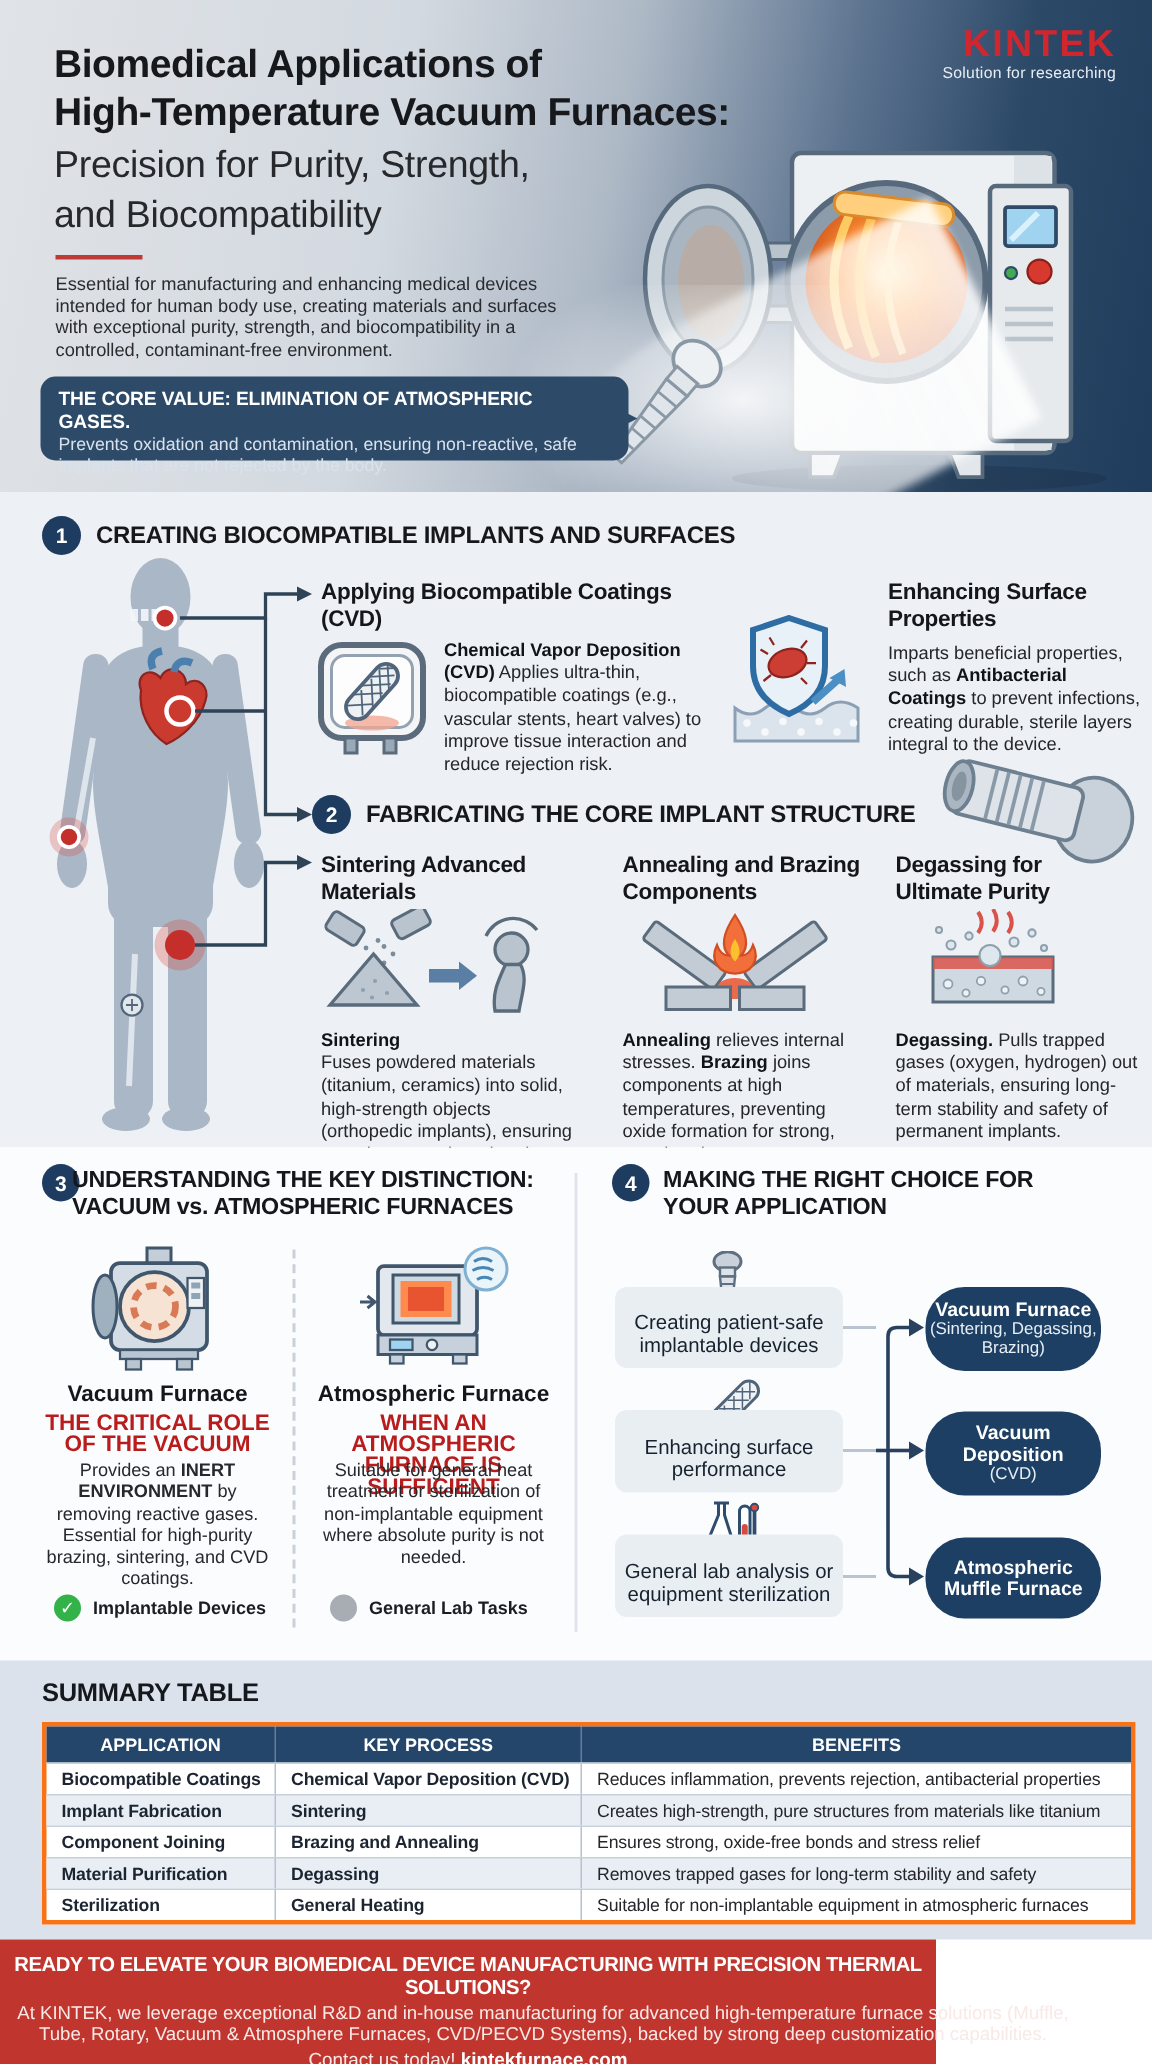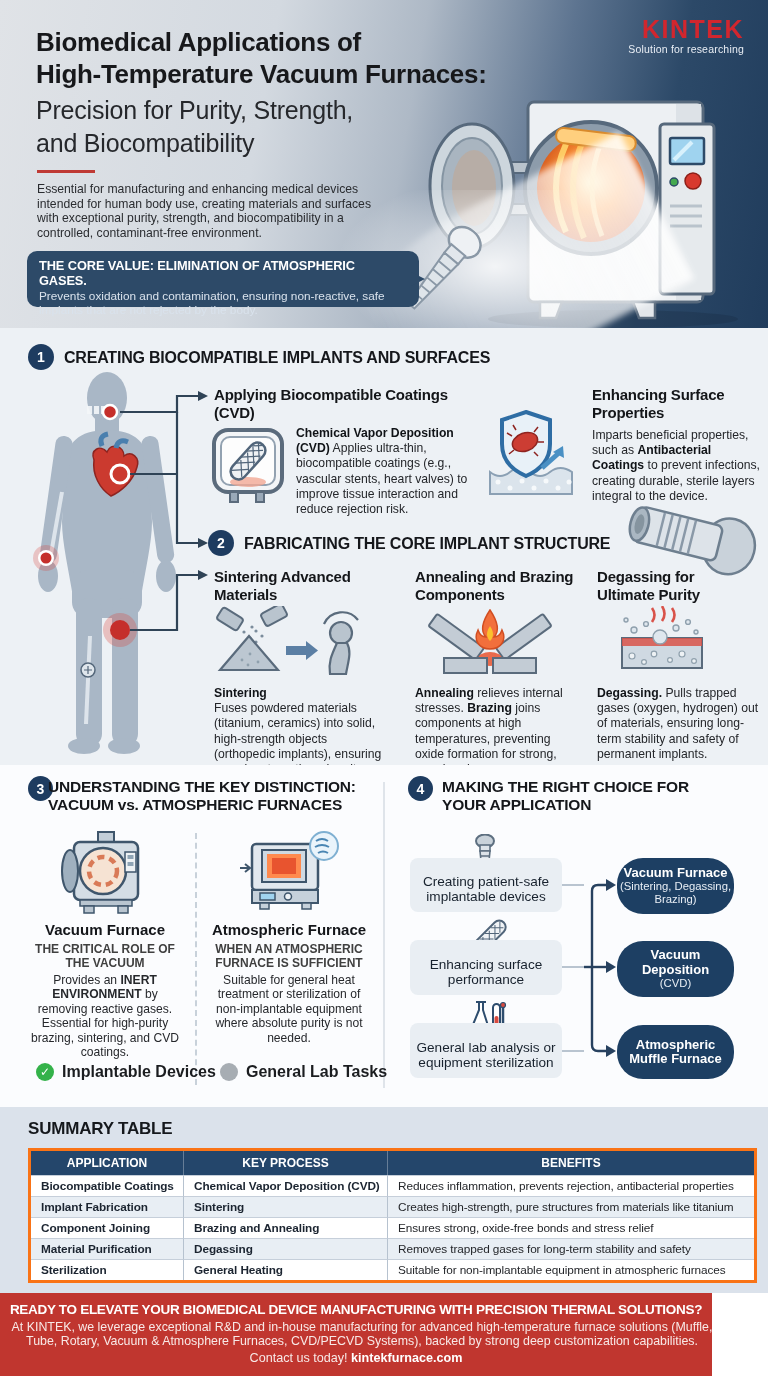--- a/index.html
+++ b/index.html
@@ -40,24 +40,24 @@
   .desc{font-size:12.2px;line-height:15.2px;color:#24262a;}
   .desc b{color:#101317;}
   .block{display:block;}
 
   
   .sectionB{left:0;top:765px;width:768px;height:342px;background:#fbfcfe;}
   .v-divider-dashed{left:195px;top:833px;height:252px;width:0;border-left:2px dashed #c8d1da;}
   .v-divider{left:383px;top:782px;height:306px;width:2px;background:#dfe4ea;}
   .center{text-align:center;}
   .col-name{font-size:15px;font-weight:bold;color:#14161a;}
-  .col-subhead{font-size:12px;font-weight:bold;color:#404040;line-height:14.2px;}
+  .col-subhead{font-size:15px;font-weight:bold;color:#b91c1c;line-height:14.2px;}
   .col-body{font-size:12.1px;line-height:14.4px;color:#26282c;}
   .tag-row{display:flex;align-items:center;gap:8px;}
-  .tag-text{font-size:16px;font-weight:600;color:#1b1d20;}
+  .tag-text{font-size:12px;font-weight:600;color:#1b1d20;}
   .check-circle{width:18px;height:18px;border-radius:50%;background:#34b24a;color:#fff;font-size:12px;font-weight:bold;
     display:flex;align-items:center;justify-content:center;line-height:18px;}
   .dot-circle{width:18px;height:18px;border-radius:50%;background:#a7adb3;}
   .need-box{width:152px;background:#e9eef3;border-radius:8px;text-align:center;box-sizing:border-box;
     display:flex;align-items:flex-end;justify-content:center;padding-bottom:7px;
     font-size:13.6px;line-height:15.6px;color:#18222e;font-weight:500;}
   .sol-box{width:117px;background:#1d3f63;border-radius:26px;color:#fff;text-align:center;box-sizing:border-box;
     display:flex;flex-direction:column;align-items:center;justify-content:center;}
   .sol-main{font-size:13px;font-weight:bold;line-height:14.5px;}
   .sol-detail{font-size:11.3px;line-height:13px;color:#e8eef5;}
@@ -72,21 +72,21 @@
   .t-head .t-cell:first-child{border-left:none;}
   .t-body{height:21px;}
   .t-body .t-cell{font-size:11.8px;line-height:21px;padding-left:10px;white-space:nowrap;overflow:hidden;
     border-left:1px solid #b6c2cf;border-top:1px solid #c6cfda;letter-spacing:-0.1px;}
   .t-body .t-cell:first-child{border-left:none;}
   .t-body .c1,.t-body .c2{font-weight:bold;color:#1b2430;}
   .t-body .c3{color:#24262a;}
   .t-alt{background:#e8eef4;}
 
   
-  .footer{left:0;top:1293px;width:712px;height:83px;background:#c0362f;text-align:center;color:#fff;}
+  .footer{left:0;top:1293px;width:624px;height:83px;background:#c0362f;text-align:center;color:#fff;}
   .f-headline{margin-top:9px;font-size:13.5px;font-weight:bold;letter-spacing:-0.3px;color:#ffffff;}
   .f-body{margin:3px auto 0 auto;width:724px;font-size:12.4px;line-height:14.4px;color:#f8e9e7;}
   .f-contact{margin-top:2px;font-size:12.6px;color:#f8e9e7;}
   .f-contact b{color:#ffffff;cursor:pointer;}
 </style>
 </head>
 <body>
 
 <div id="canvas">
 

